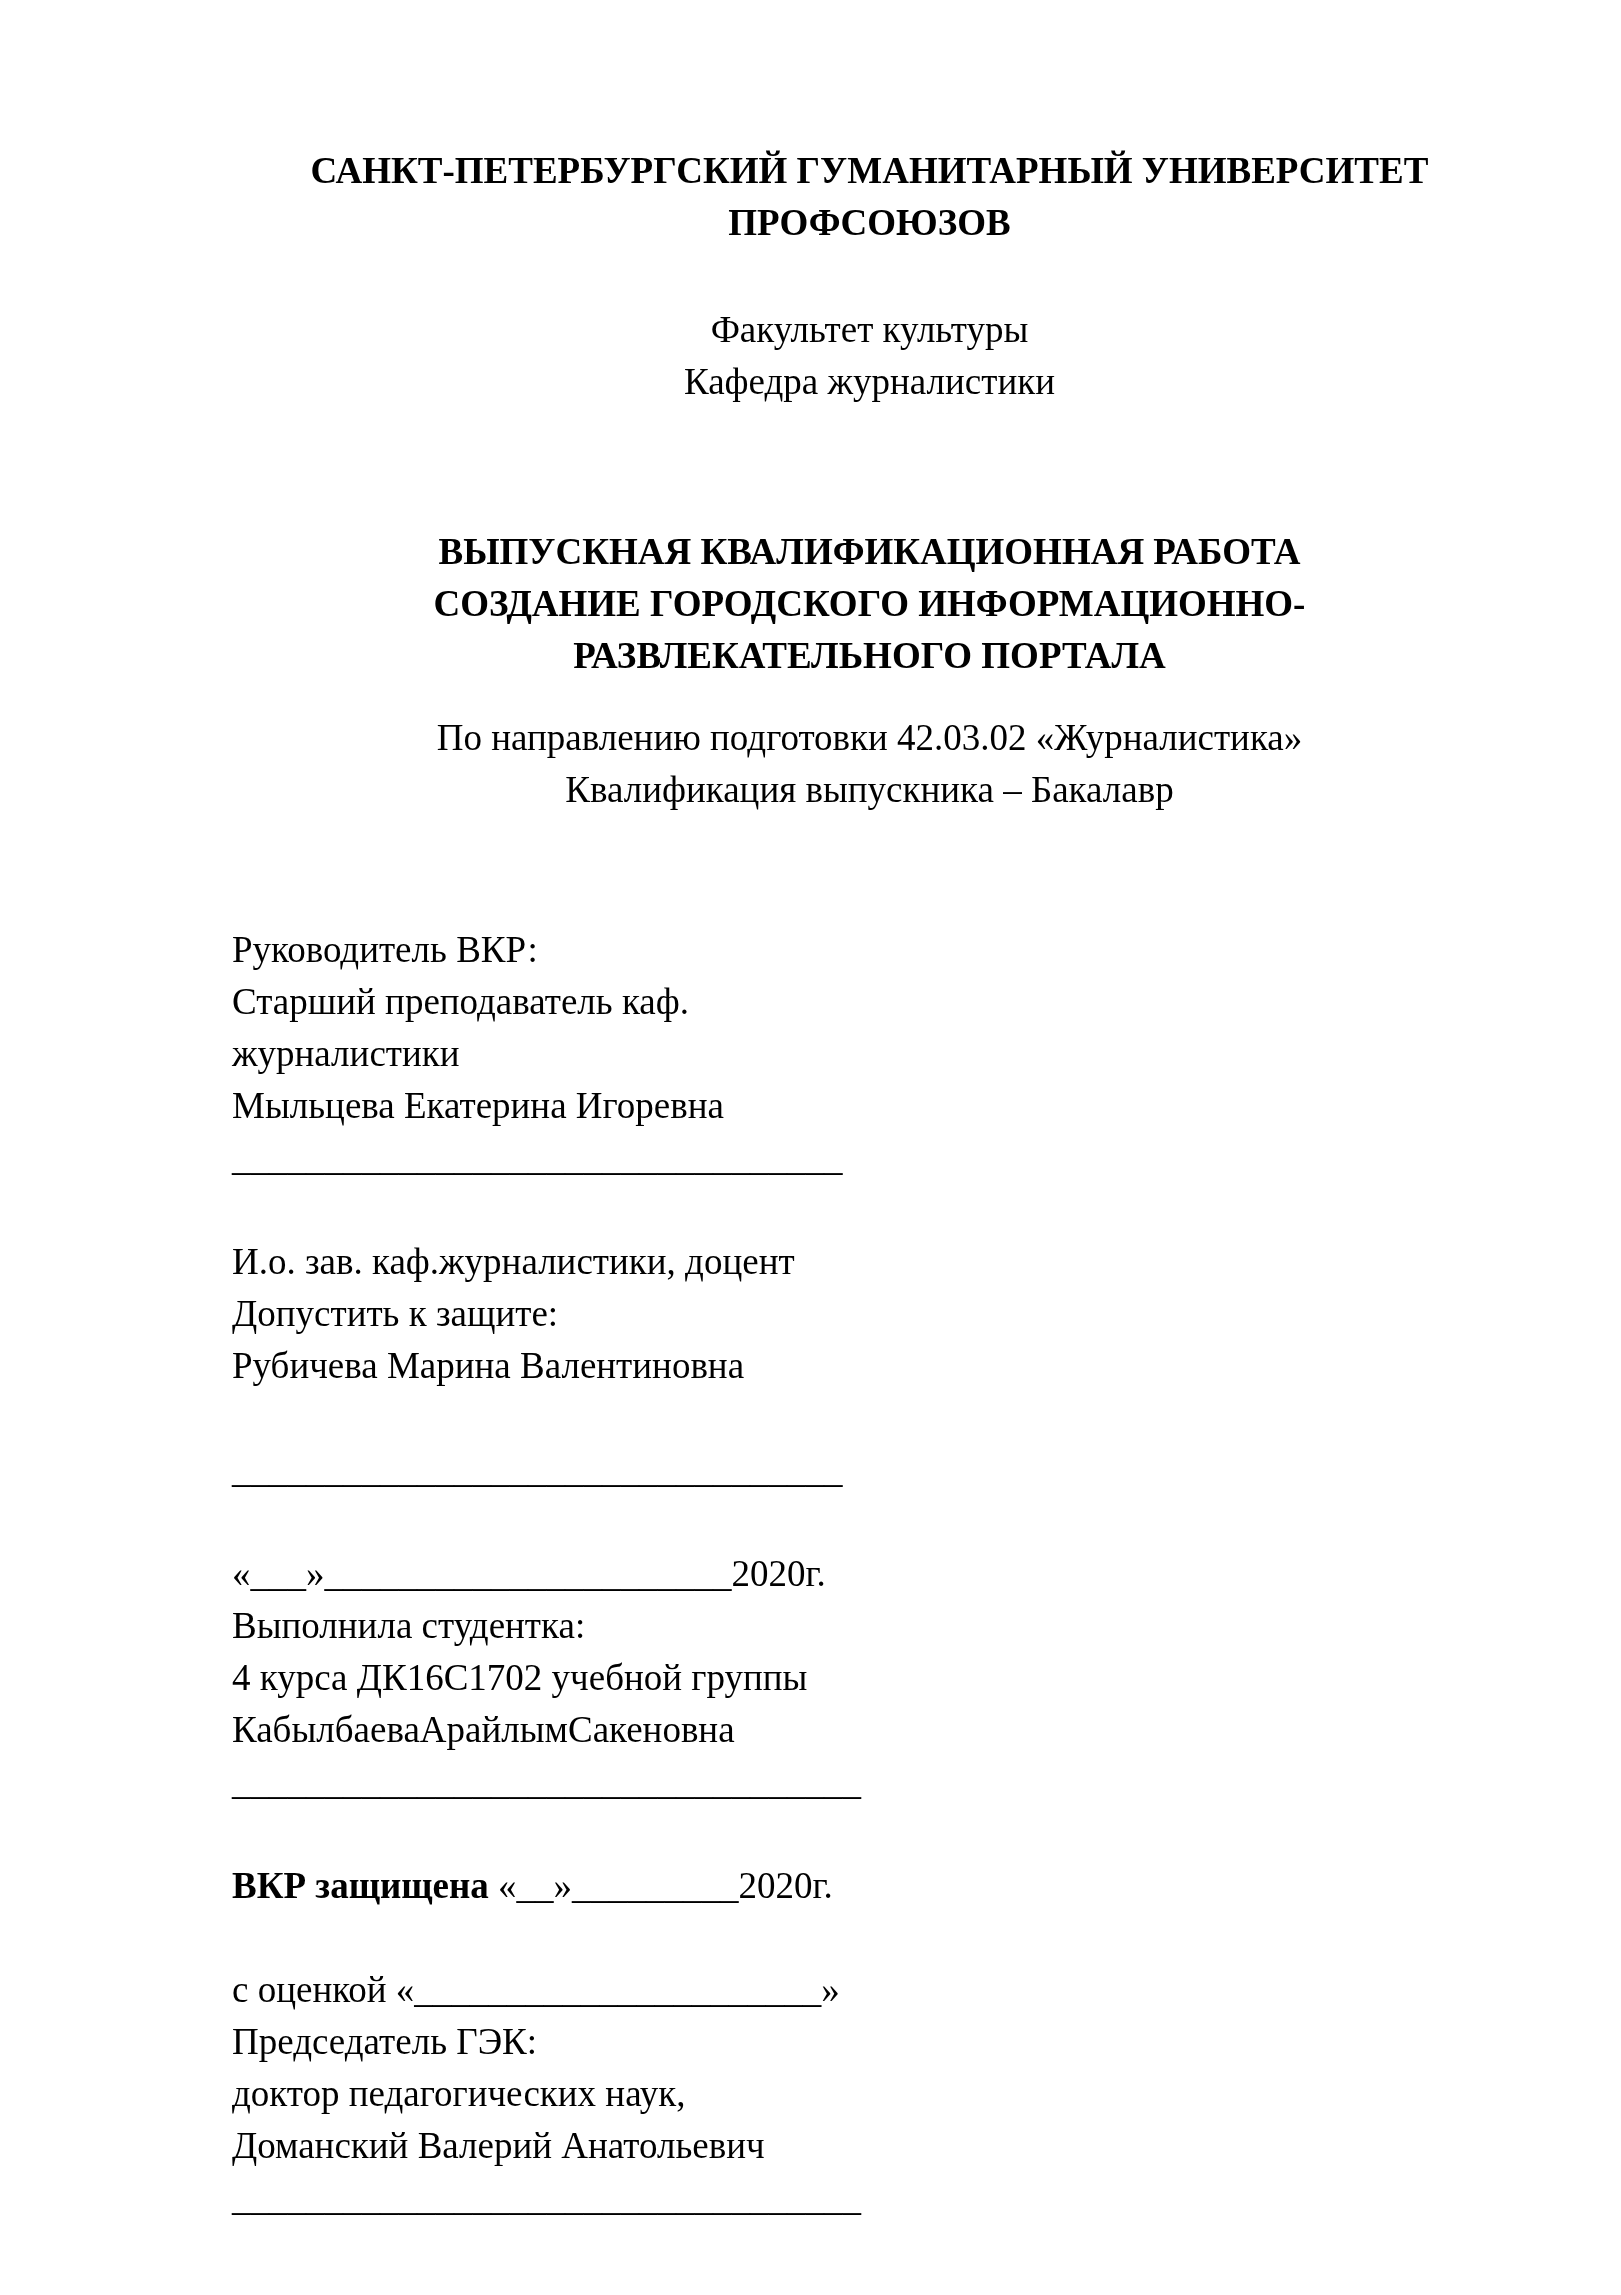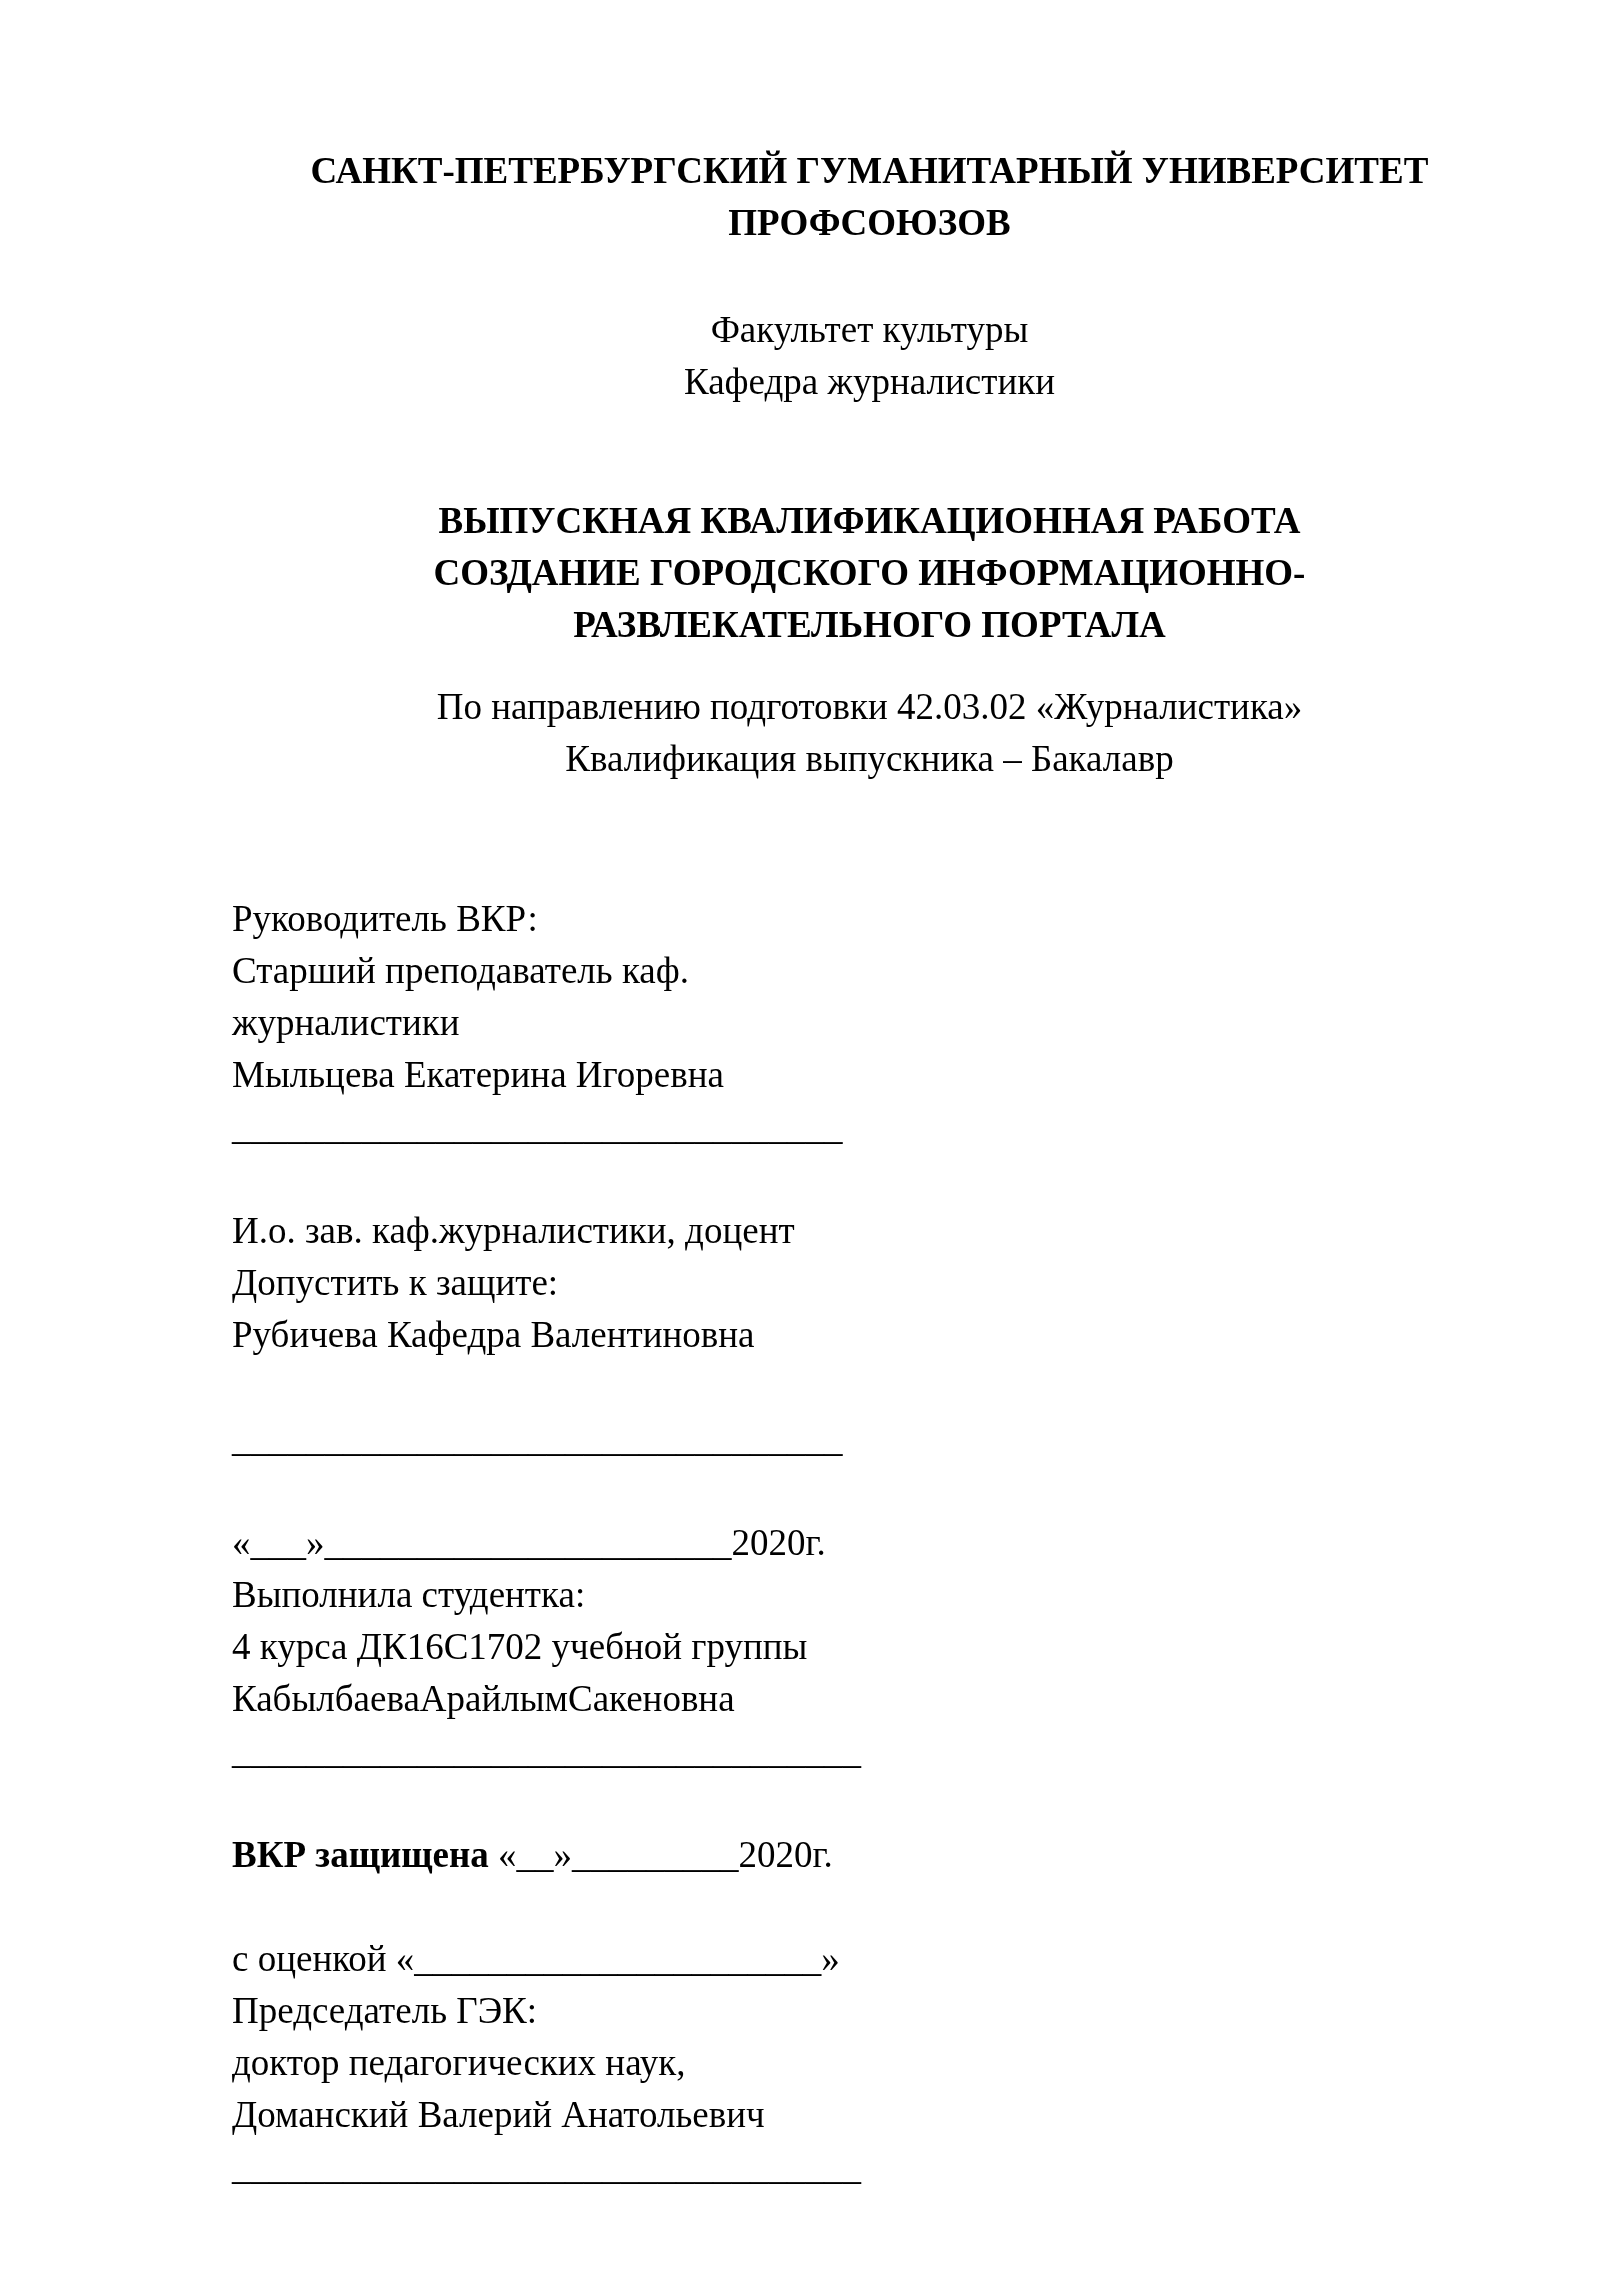--- a/index.html
+++ b/index.html
@@ -18,21 +18,21 @@
   }
   .page {
     box-sizing: border-box;
     width: 1622px;
     height: 2295px;
     padding: 145px 115px 0 232px;
   }
   .center { text-align: center; }
   .bold { font-weight: bold; }
   .block-faculty   { margin-top: 55px; }
-  .block-worktype  { margin-top: 87px; }
+  .block-worktype  { margin-top: 118px; }
   .block-title     { }
   .block-program   { margin-top: 30px; }
   .block-columns   { margin-top: 108px; }
   .block-footer    { margin-top: 325px; }
   .columns {
     display: flex;
     flex-direction: column;
     width: 100%;
   }
   .col-left  { width: 50.4%; }
@@ -74,21 +74,21 @@
 
     <div class="col-left">
       <div class="line">Руководитель ВКР:</div>
       <div class="line">Старший преподаватель каф.</div>
       <div class="line">журналистики</div>
       <div class="line">Мыльцева Екатерина Игоревна</div>
       <div class="line sig">_________________________________</div>
       <div class="blank"></div>
       <div class="line">И.о. зав. каф.журналистики, доцент</div>
       <div class="line">Допустить к защите:</div>
-      <div class="line">Рубичева Кафедра Валентиновна</div>
+      <div class="line">Рубичева Марина Валентиновна</div>
       <div class="blank"></div>
       <div class="line sig">_________________________________</div>
       <div class="blank"></div>
       <div class="line">«___»______________________2020г.</div>
     </div>
 
     <div class="col-right">
       <div class="line">Выполнила студентка:</div>
       <div class="line">4 курса ДК16С1702 учебной группы</div>
       <div class="line">КабылбаеваАрайлымСакеновна</div>

